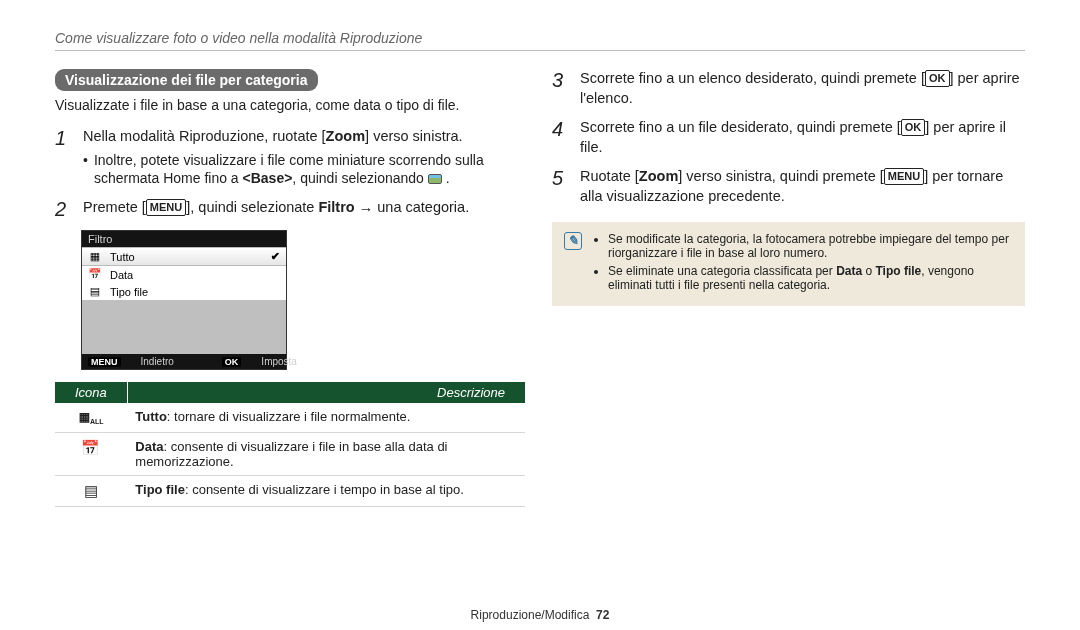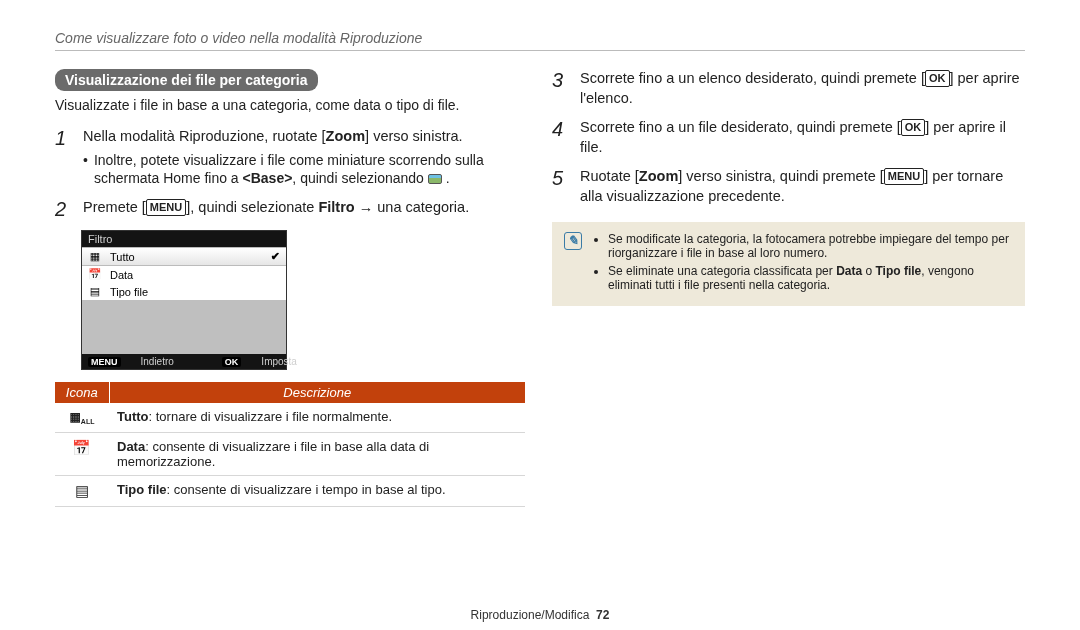--- a/index.html
+++ b/index.html
@@ -133,26 +133,26 @@
     padding:2px 6px; gap:20px; align-items:center; font-size:10px;
   }
 
   
   .tbl {
     width: 100%;
     border-collapse: collapse;
     font-size: 13px;
   }
   .tbl th {
-    text-align: center;
-    background: #c2410c;
+    text-align: right;
+    background: #14532d;
     color: #fff;
     font-style: italic;
     font-weight: normal;
-    padding: 3px 0;
+    padding: 3px 20px;
   }
   .tbl th:first-child { width: 54px; border-right: 1px solid #fff; }
   .tbl td {
     padding: 6px 8px;
     vertical-align: top;
     border-bottom: 1px solid #d7d7d7;
   }
   .tbl td:first-child { text-align:center; }
   .ico-all { font-size:12px; font-weight:bold; }
   .ico-all sub{font-size:7px;}

